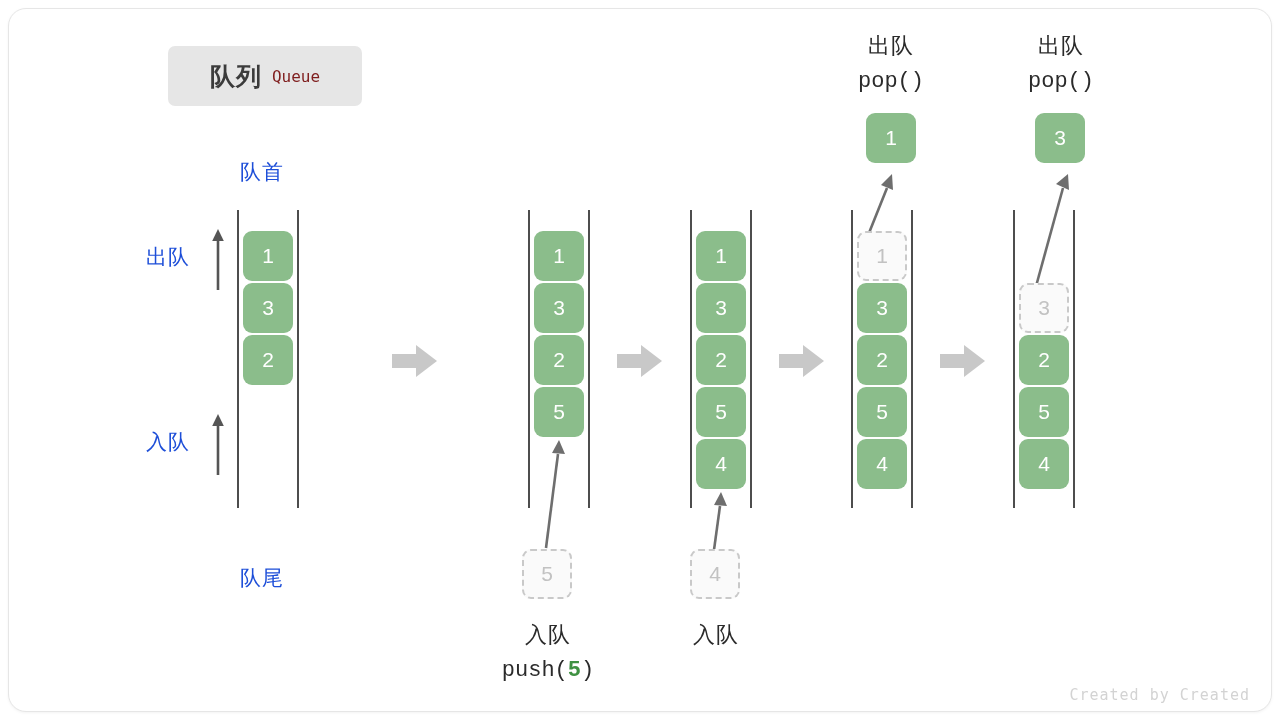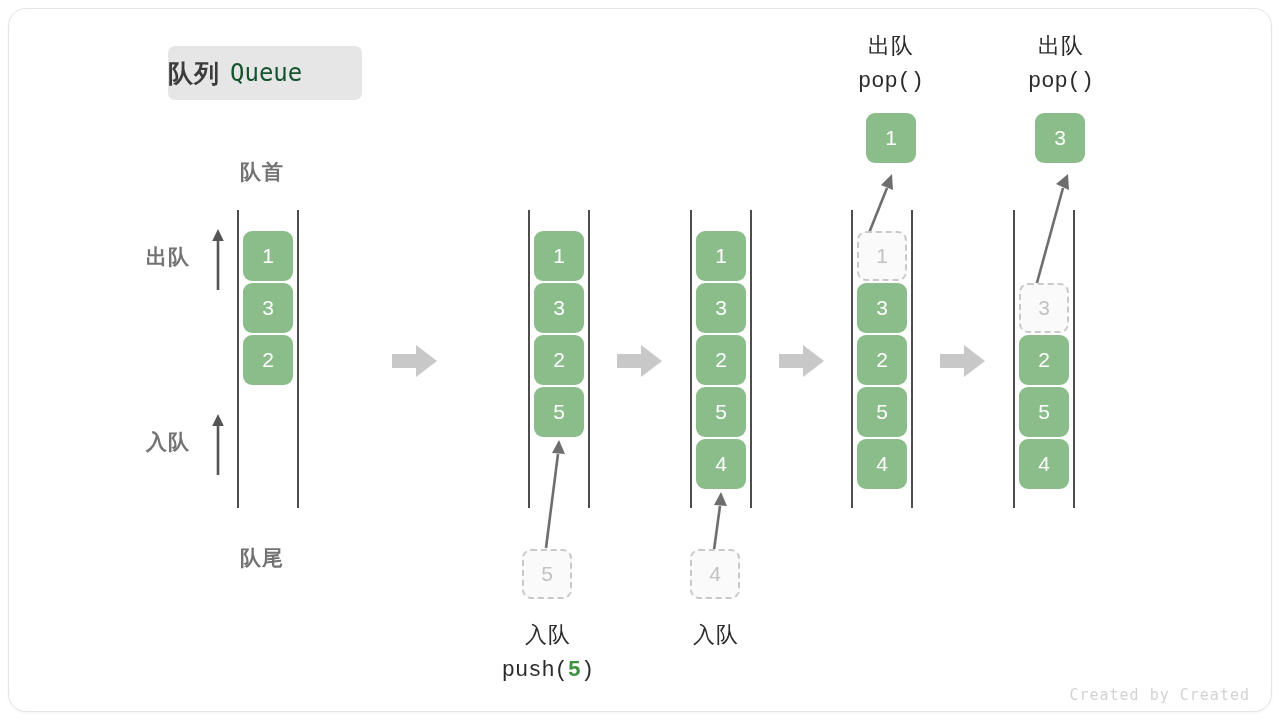--- a/index.html
+++ b/index.html
@@ -31,46 +31,46 @@
     box-sizing: border-box;
     box-shadow: 0 1px 3px rgba(0,0,0,0.05);
   }
 
   
   .title-badge {
     position: absolute;
     left: 168px;
     top: 46px;
     width: 194px;
-    height: 54px;
+    height: 60px;
     background: #e6e6e6;
     border-radius: 7px;
     display: flex;
     align-items: center;
-    justify-content: flex-start;
+    justify-content: center;
     gap: 10px;
   }
   .title-cn {
     font-size: 25px;
     font-weight: bold;
     color: #3b3b3b;
     letter-spacing: 1px;
   }
   .title-en {
     font-family: "DejaVu Sans Mono", "Liberation Mono", monospace;
-    font-size: 24px;
-    color: #14532d;
+    font-size: 16px;
+    color: #7f1d1d;
   }
 
   
   .lbl {
     position: absolute;
     font-size: 21px;
-    font-weight: bold;
-    color: #737373;
+    font-weight: normal;
+    color: #1d4ed8;
     white-space: nowrap;
     letter-spacing: 1px;
   }
   .cap {
     position: absolute;
     font-size: 22px;
     color: #2b2b2b;
     white-space: nowrap;
     text-align: center;
     line-height: 36px;
@@ -139,21 +139,21 @@
 
 <div id="canvas">
   <div class="card"></div>
 
   <div class="title-badge">
     <span class="title-cn">队列</span>
     <span class="title-en">Queue</span>
   </div>
 
   <div class="lbl" style="left:240px; top:158px;">队首</div>
-  <div class="lbl" style="left:240px; top:544px;">队尾</div>
+  <div class="lbl" style="left:240px; top:564px;">队尾</div>
 
   <div class="lbl" style="left:146px; top:243px;">出队</div>
   <div class="lbl" style="left:146px; top:428px;">入队</div>
 
   <svg class="dir-arrow" style="left:206px; top:228px;" width="24" height="64">
     <line x1="12" y1="62" x2="12" y2="10" stroke="#555" stroke-width="2.6"></line>
     <polygon points="12,1 6.2,13 17.8,13" fill="#555"></polygon>
   </svg>
   <svg class="dir-arrow" style="left:206px; top:413px;" width="24" height="64">
     <line x1="12" y1="62" x2="12" y2="10" stroke="#555" stroke-width="2.6"></line>

